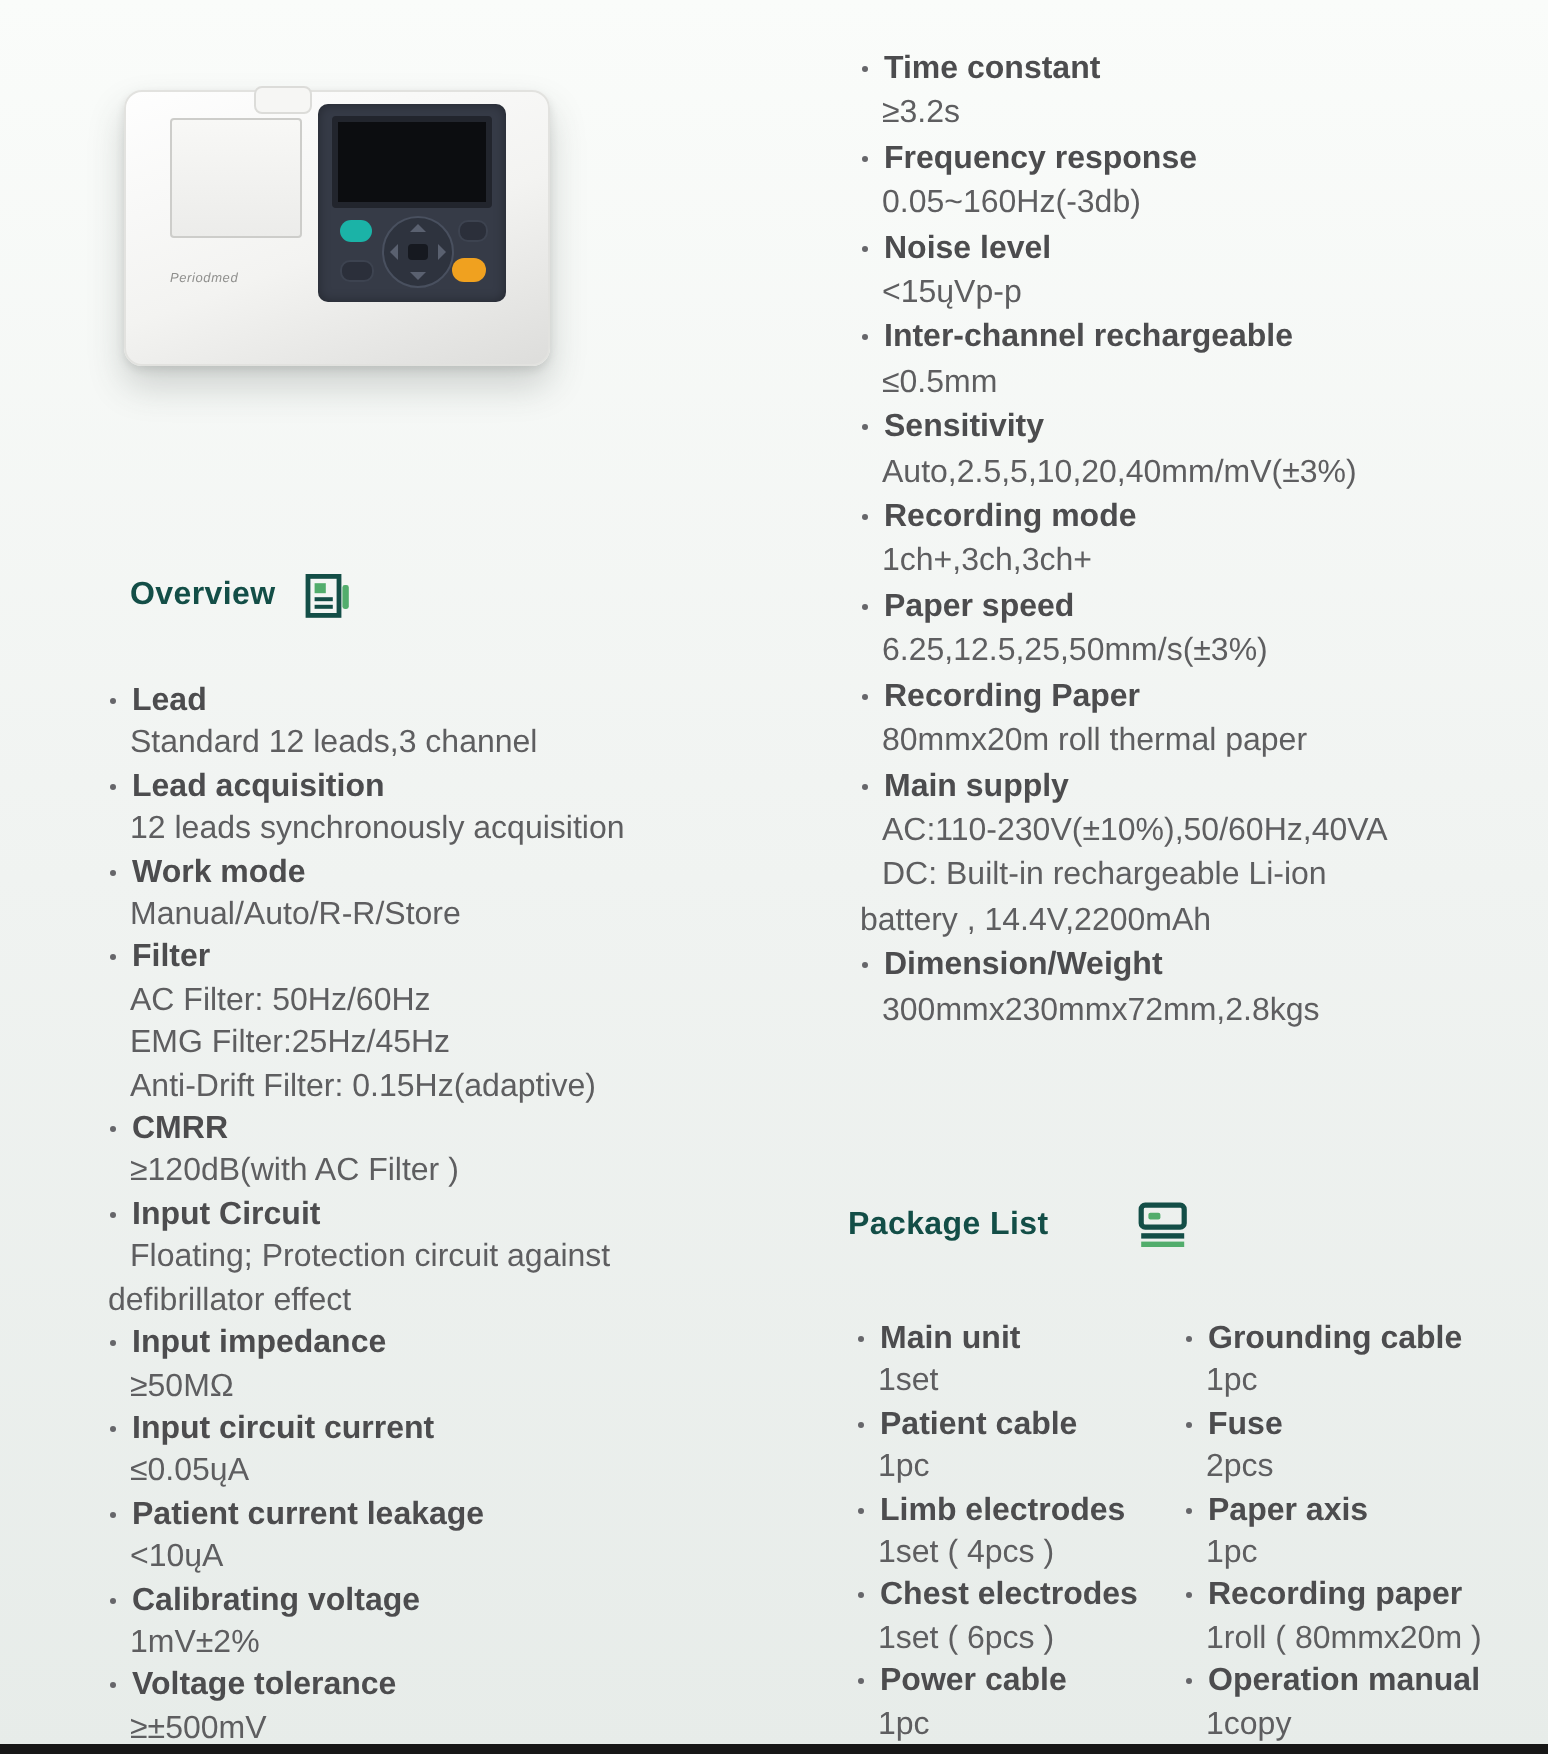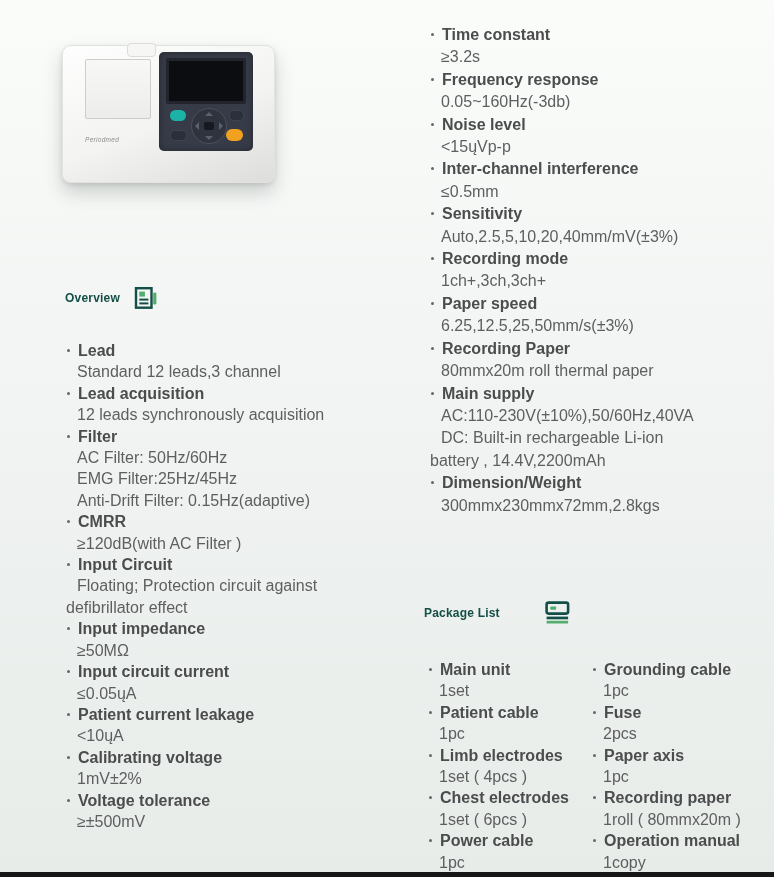--- a/index.html
+++ b/index.html
@@ -3,28 +3,28 @@
 <meta charset="utf-8">
 <style>
   html,body{margin:0;padding:0;}
   body{
     width:774px;height:877px;position:relative;overflow:hidden;
     font-family:"Liberation Sans","DejaVu Sans",sans-serif;
     background:linear-gradient(180deg,#fafcfa 0%,#f0f3f1 50%,#e7ece9 100%);
   }
   
   .section-header{position:absolute;display:flex;align-items:center;gap:13px;}
-  .section-title{font-size:12px;font-weight:bold;color:#134e47;letter-spacing:.2px;}
+  .section-title{font-size:16px;font-weight:bold;color:#134e47;letter-spacing:.2px;}
   .section-header .icon{display:inline-flex;}
   .overview-pos{left:65px;top:286px;}
   .package-pos{left:424px;top:601px;gap:45px;}
 
   
   .spec-list{position:absolute;font-size:16px;color:#5e5e60;}
-  .left-col {left:66px;top:340px;width:312px;line-height:21.4px;}
+  .left-col {left:54px;top:340px;width:312px;line-height:21.4px;}
   .right-col{left:430px;top:24px;width:280px;line-height:22.4px;}
   .pkg-col1 {left:428px;top:659px;width:160px;line-height:21.4px;}
   .pkg-col2 {left:592px;top:659px;width:176px;line-height:21.4px;}
   .spec-label-row{position:relative;padding-left:12px;font-weight:bold;color:#4c4c4e;}
   .bullet{position:absolute;left:1px;top:9px;width:3px;height:3px;border-radius:50%;background:#66666a;}
   .spec-value{text-indent:11px;}
 
   
   .product{position:absolute;left:62px;top:45px;width:213px;height:138px;}
   .dev-body{position:absolute;inset:0;border-radius:9px;
@@ -100,20 +100,24 @@
   <div class="spec-list left-col">
       <div class="spec-item">
         <div class="spec-label-row"><span class="bullet"></span><span>Lead</span></div>
         <div class="spec-value">Standard 12 leads,3 channel</div>
       </div>
       <div class="spec-item">
         <div class="spec-label-row"><span class="bullet"></span><span>Lead acquisition</span></div>
         <div class="spec-value">12 leads synchronously acquisition</div>
       </div>
       <div class="spec-item">
+        <div class="spec-label-row"><span class="bullet"></span><span>Work mode</span></div>
+        <div class="spec-value">Manual/Auto/R-R/Store</div>
+      </div>
+      <div class="spec-item">
         <div class="spec-label-row"><span class="bullet"></span><span>Filter</span></div>
         <div class="spec-value">AC Filter: 50Hz/60Hz</div>
         <div class="spec-value">EMG Filter:25Hz/45Hz</div>
         <div class="spec-value">Anti-Drift Filter: 0.15Hz(adaptive)</div>
       </div>
       <div class="spec-item">
         <div class="spec-label-row"><span class="bullet"></span><span>CMRR</span></div>
         <div class="spec-value">≥120dB(with AC Filter )</div>
       </div>
       <div class="spec-item">
@@ -149,21 +153,21 @@
       </div>
       <div class="spec-item">
         <div class="spec-label-row"><span class="bullet"></span><span>Frequency response</span></div>
         <div class="spec-value">0.05~160Hz(-3db)</div>
       </div>
       <div class="spec-item">
         <div class="spec-label-row"><span class="bullet"></span><span>Noise level</span></div>
         <div class="spec-value">&lt;15ųVp-p</div>
       </div>
       <div class="spec-item">
-        <div class="spec-label-row"><span class="bullet"></span><span>Inter-channel interference</span></div>
+        <div class="spec-label-row"><span class="bullet"></span><span>Inter-channel rechargeable</span></div>
         <div class="spec-value">≤0.5mm</div>
       </div>
       <div class="spec-item">
         <div class="spec-label-row"><span class="bullet"></span><span>Sensitivity</span></div>
         <div class="spec-value">Auto,2.5,5,10,20,40mm/mV(±3%)</div>
       </div>
       <div class="spec-item">
         <div class="spec-label-row"><span class="bullet"></span><span>Recording mode</span></div>
         <div class="spec-value">1ch+,3ch,3ch+</div>
       </div>

